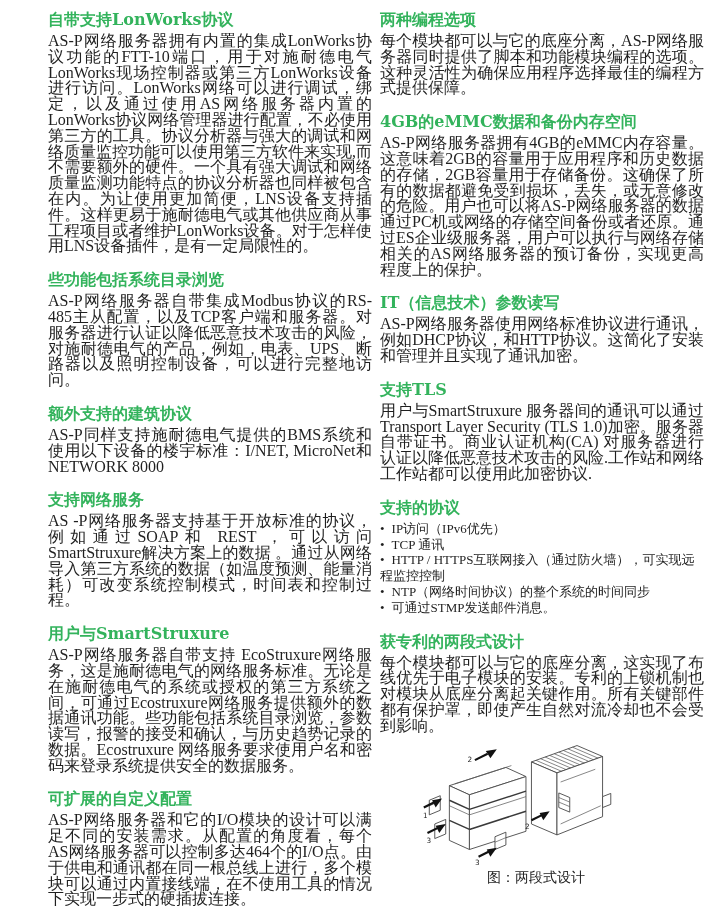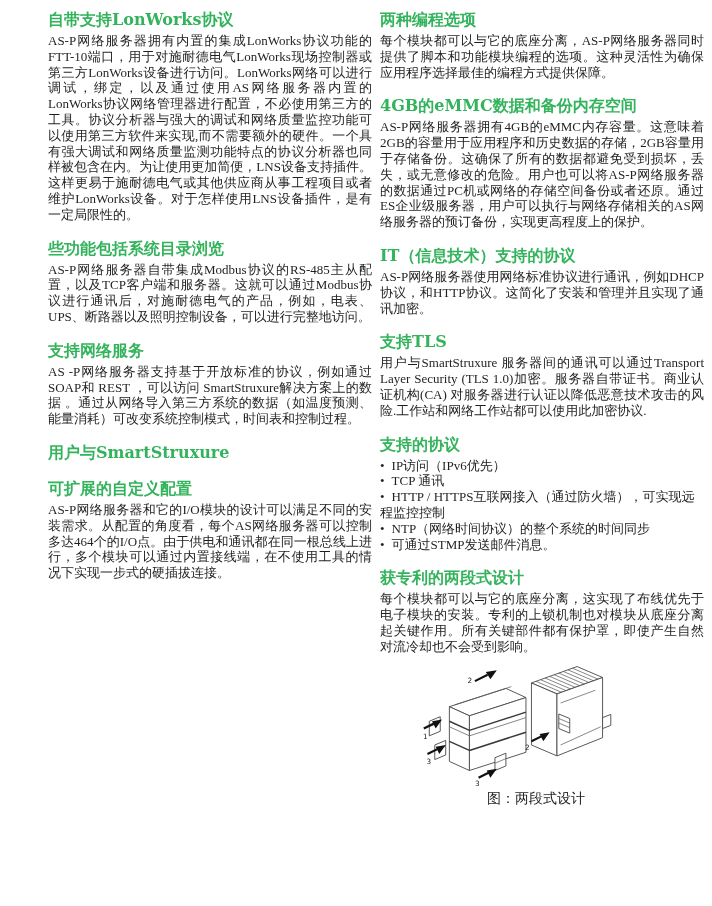--- a/index.html
+++ b/index.html
@@ -16,21 +16,21 @@
   .col{width:324px;flex:0 0 324px;}
   section.section{display:block;}
   .heading{
     font-size:16px;line-height:20px;font-weight:700;
     color:#33b35c;
     margin:16px 0 3px 0;
     font-family:"DejaVu Serif","Liberation Serif",serif;
   }
   .section:first-child .heading{margin-top:2px;}
   .body{
-    font-size:13px;line-height:15.8px;margin:0;
+    font-size:16px;line-height:15.8px;margin:0;
     text-align:justify;
   }
   ul.bullets{
     margin:0;padding:0;list-style:none;
     font-size:13px;line-height:15.8px;
   }
   ul.bullets li::before{content:"•";margin-right:7px;}
   figure.design-figure{margin:6px 0 0 34px;width:244px;text-align:center;}
   figure.design-figure svg{display:block;margin:0 auto;}
   figcaption{
@@ -49,48 +49,53 @@
 <div class="page">
 
   <div class="col">
     <div>
         <section class="section">
           <h2 class="heading">自带支持LonWorks协议</h2>
           <p class="body">AS-P网络服务器拥有内置的集成LonWorks协议功能的FTT-10端口，用于对施耐德电气LonWorks现场控制器或第三方LonWorks设备进行访问。LonWorks网络可以进行调试，绑定，以及通过使用AS网络服务器内置的LonWorks协议网络管理器进行配置，不必使用第三方的工具。协议分析器与强大的调试和网络质量监控功能可以使用第三方软件来实现,而不需要额外的硬件。一个具有强大调试和网络质量监测功能特点的协议分析器也同样被包含在内。为让使用更加简便，LNS设备支持插件。这样更易于施耐德电气或其他供应商从事工程项目或者维护LonWorks设备。对于怎样使用LNS设备插件，是有一定局限性的。</p>
         </section>
         <section class="section">
           <h2 class="heading">些功能包括系统目录浏览</h2>
-          <p class="body">AS-P网络服务器自带集成Modbus协议的RS-485主从配置，以及TCP客户端和服务器。这就可以通过Modbus协议进行通讯后，对施耐德电气的产品，例如，电表、UPS、断路器以及照明控制设备，可以进行完整地访问。</p>
+          <p class="body">AS-P网络服务器自带集成Modbus协议的RS-485主从配置，以及TCP客户端和服务器。对服务器进行认证以降低恶意技术攻击的风险，对施耐德电气的产品，例如，电表、UPS、断路器以及照明控制设备，可以进行完整地访问。</p>
+        </section>
+        <section class="section">
+          <h2 class="heading">额外支持的建筑协议</h2>
+          <p class="body">AS-P同样支持施耐德电气提供的BMS系统和使用以下设备的楼宇标准：I/NET, MicroNet和NETWORK 8000</p>
         </section>
         <section class="section">
           <h2 class="heading">支持网络服务</h2>
           <p class="body">AS -P网络服务器支持基于开放标准的协议，例如通过SOAP和 REST ，可以访问 SmartStruxure解决方案上的数据 。通过从网络导入第三方系统的数据（如温度预测、能量消耗）可改变系统控制模式，时间表和控制过程。</p>
         </section>
         <section class="section">
           <h2 class="heading">用户与SmartStruxure</h2>
+          <p class="body">AS-P网络服务器自带支持 EcoStruxure网络服务，这是施耐德电气的网络服务标准。无论是在施耐德电气的系统或授权的第三方系统之间，可通过Ecostruxure网络服务提供额外的数据通讯功能。些功能包括系统目录浏览，参数读写，报警的接受和确认，与历史趋势记录的数据。Ecostruxure 网络服务要求使用户名和密码来登录系统提供安全的数据服务。</p>
         </section>
         <section class="section">
           <h2 class="heading">可扩展的自定义配置</h2>
           <p class="body">AS-P网络服务器和它的I/O模块的设计可以满足不同的安装需求。从配置的角度看，每个AS网络服务器可以控制多达464个的I/O点。由于供电和通讯都在同一根总线上进行，多个模块可以通过内置接线端，在不使用工具的情况下实现一步式的硬插拔连接。</p>
         </section>
       </div>
   </div>
 
   <div class="col">
     <div>
         <section class="section">
           <h2 class="heading">两种编程选项</h2>
           <p class="body">每个模块都可以与它的底座分离，AS-P网络服务器同时提供了脚本和功能模块编程的选项。这种灵活性为确保应用程序选择最佳的编程方式提供保障。</p>
         </section>
         <section class="section">
           <h2 class="heading">4GB的eMMC数据和备份内存空间</h2>
           <p class="body">AS-P网络服务器拥有4GB的eMMC内存容量。这意味着2GB的容量用于应用程序和历史数据的存储，2GB容量用于存储备份。这确保了所有的数据都避免受到损坏，丢失，或无意修改的危险。用户也可以将AS-P网络服务器的数据通过PC机或网络的存储空间备份或者还原。通过ES企业级服务器，用户可以执行与网络存储相关的AS网络服务器的预订备份，实现更高程度上的保护。</p>
         </section>
         <section class="section">
-          <h2 class="heading">IT（信息技术）支持的协议</h2>
+          <h2 class="heading">IT（信息技术）参数读写</h2>
           <p class="body">AS-P网络服务器使用网络标准协议进行通讯，例如DHCP协议，和HTTP协议。这简化了安装和管理并且实现了通讯加密。</p>
         </section>
         <section class="section">
           <h2 class="heading">支持TLS</h2>
           <p class="body">用户与SmartStruxure 服务器间的通讯可以通过Transport Layer Security (TLS 1.0)加密。服务器自带证书。商业认证机构(CA) 对服务器进行认证以降低恶意技术攻击的风险.工作站和网络工作站都可以使用此加密协议.</p>
         </section>
         <section class="section">
           <h2 class="heading">支持的协议</h2>
           <ul class="bullets">
             <li>IP访问（IPv6优先）</li>

